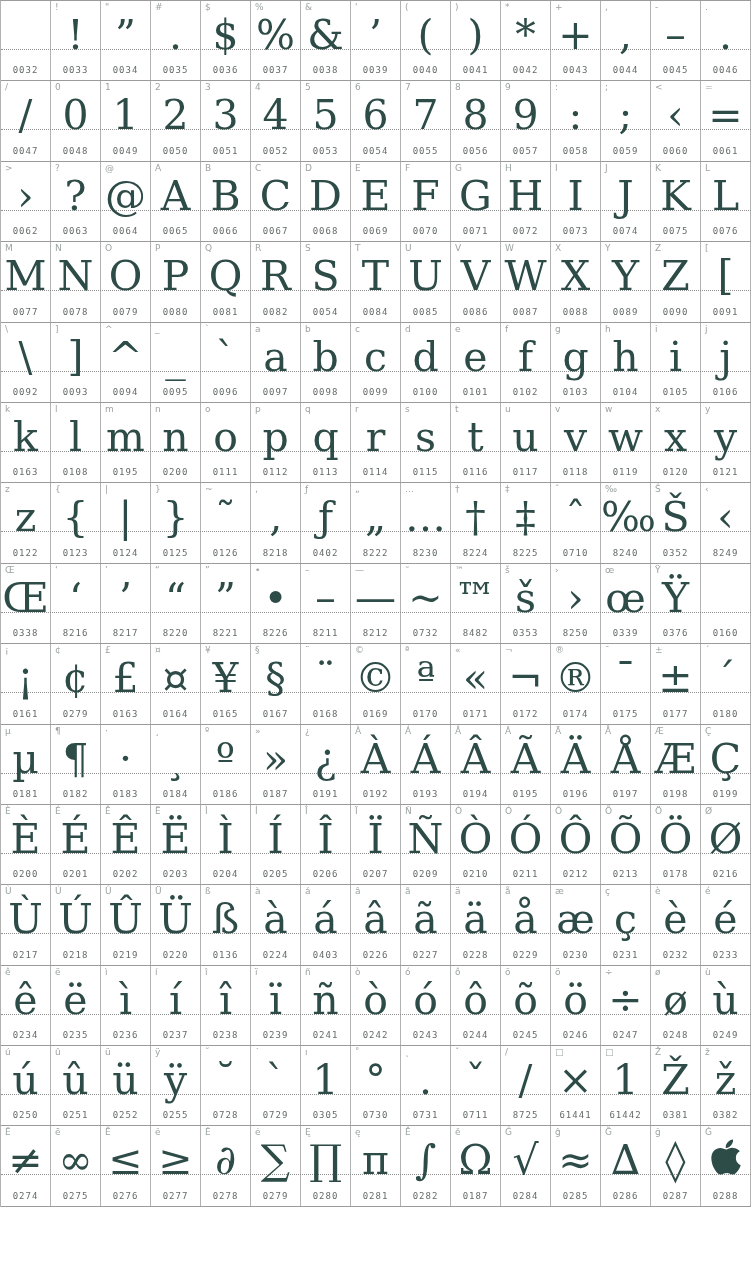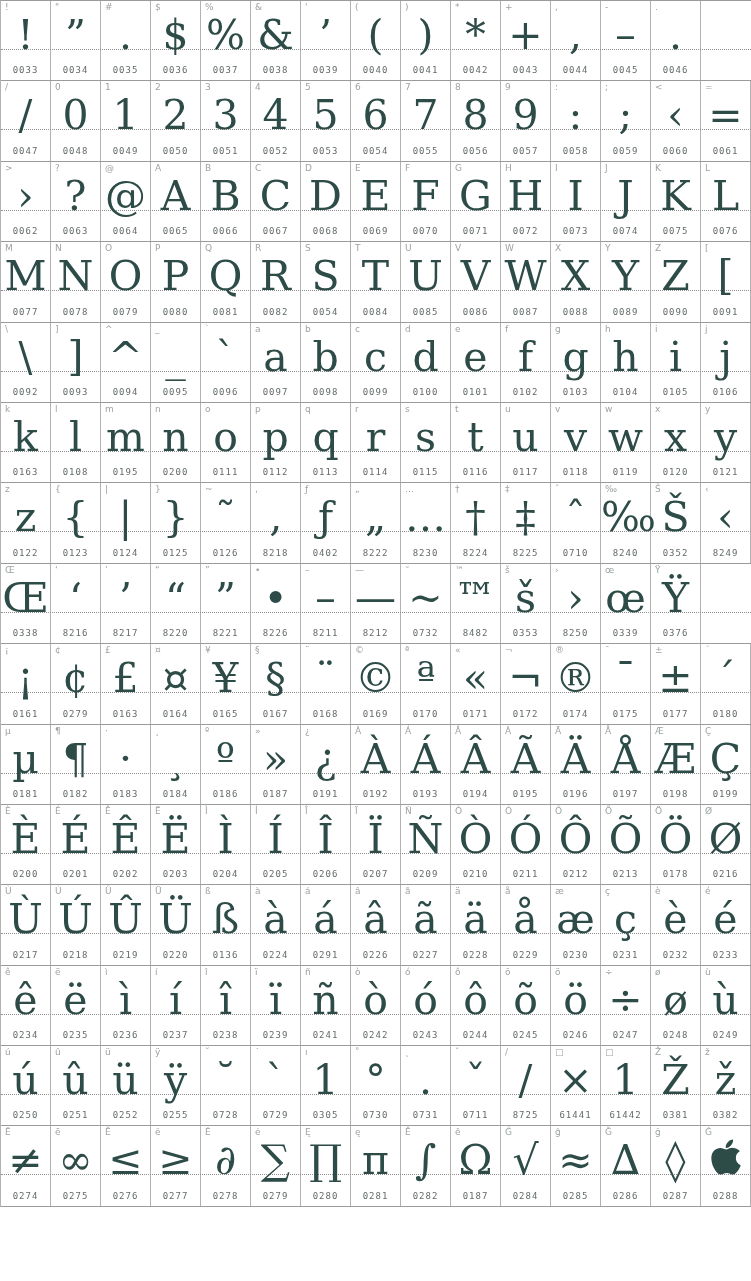--- a/index.html
+++ b/index.html
@@ -45,20 +45,25 @@
   }
 </style>
 </head>
 <body>
 
 <div class="charmap">
   <div id="charmap-rows">
       <div class="row">
         <div class="baseline"></div>
         <div class="cell">
+          <span class="label"> </span>
+          <span class="glyph"></span>
+          <span class="code">0032</span>
+        </div>
+        <div class="cell">
           <span class="label">!</span>
           <span class="glyph">!</span>
           <span class="code">0033</span>
         </div>
         <div class="cell">
           <span class="label">"</span>
           <span class="glyph">”</span>
           <span class="code">0034</span>
         </div>
         <div class="cell">
@@ -655,20 +660,25 @@
         <div class="cell">
           <span class="label">œ</span>
           <span class="glyph">œ</span>
           <span class="code">0339</span>
         </div>
         <div class="cell">
           <span class="label">Ÿ</span>
           <span class="glyph">Ÿ</span>
           <span class="code">0376</span>
         </div>
+        <div class="cell">
+          <span class="label"></span>
+          <span class="glyph"></span>
+          <span class="code">0160</span>
+        </div>
       </div>
       <div class="row">
         <div class="baseline"></div>
         <div class="cell">
           <span class="label">¡</span>
           <span class="glyph">¡</span>
           <span class="code">0161</span>
         </div>
         <div class="cell">
           <span class="label">¢</span>
@@ -925,21 +935,21 @@
           <span class="code">0136</span>
         </div>
         <div class="cell">
           <span class="label">à</span>
           <span class="glyph">à</span>
           <span class="code">0224</span>
         </div>
         <div class="cell">
           <span class="label">á</span>
           <span class="glyph">á</span>
-          <span class="code">0291</span>
+          <span class="code">0403</span>
         </div>
         <div class="cell">
           <span class="label">â</span>
           <span class="glyph">â</span>
           <span class="code">0226</span>
         </div>
         <div class="cell">
           <span class="label">ã</span>
           <span class="glyph">ã</span>
           <span class="code">0227</span>

